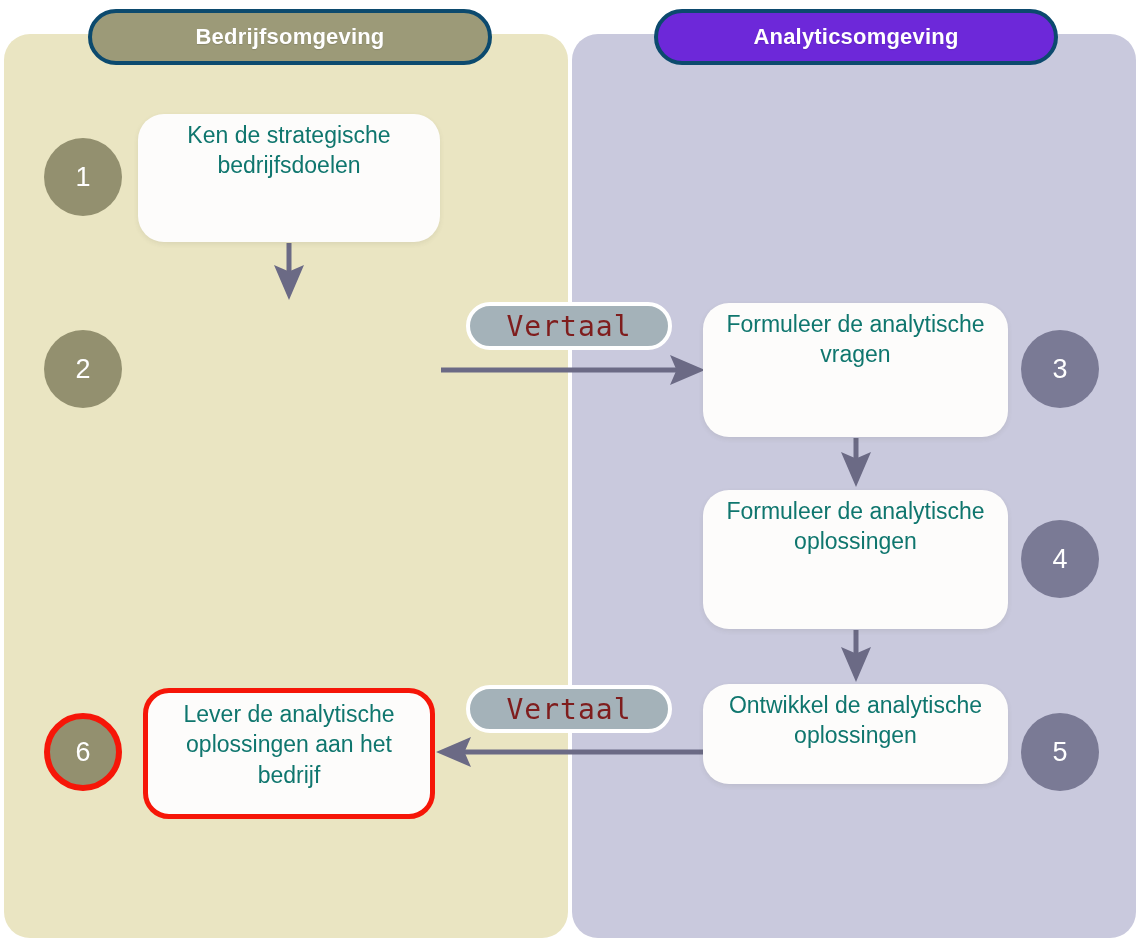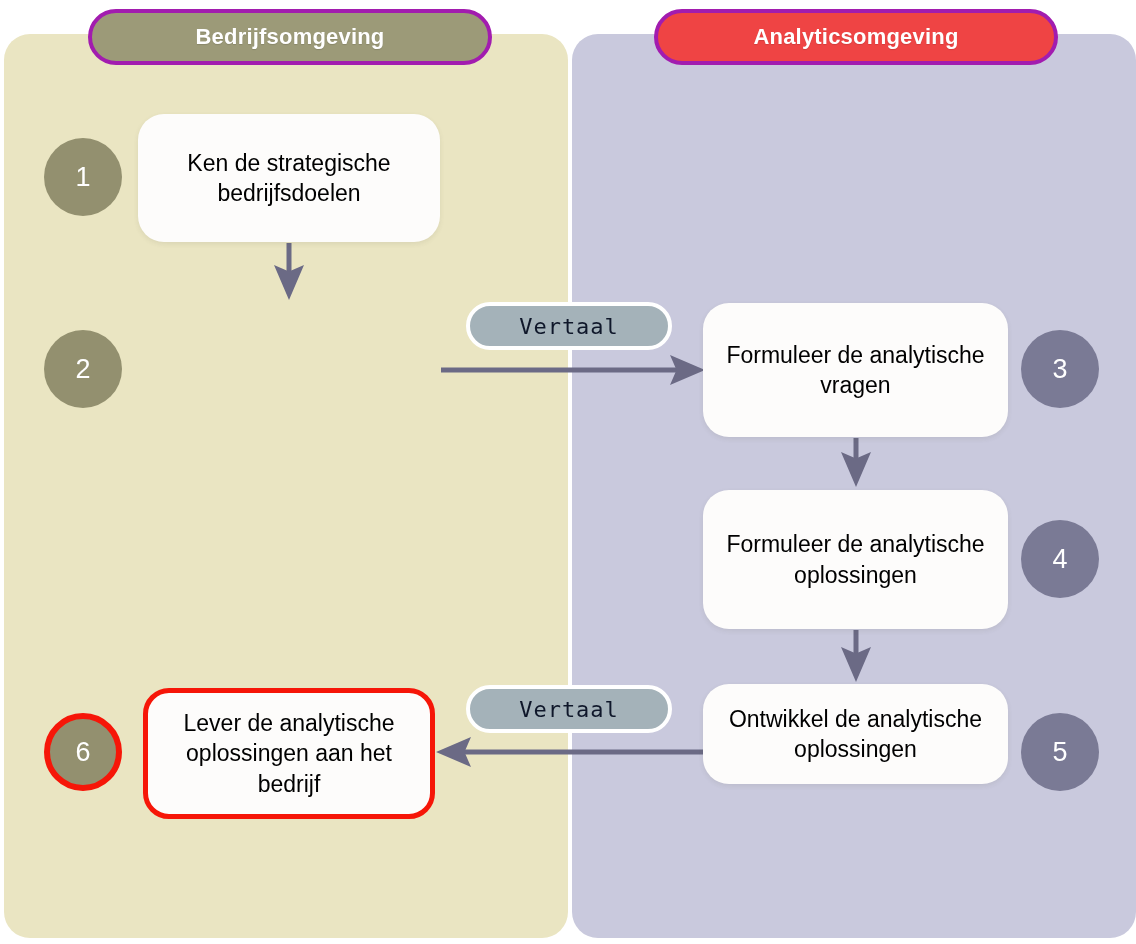--- a/index.html
+++ b/index.html
@@ -46,47 +46,46 @@
     position: absolute;
     height: 56px;
     border-radius: 28px;
     display: flex;
     align-items: center;
     justify-content: center;
     color: #ffffff;
     font-size: 22px;
     font-weight: bold;
     letter-spacing: 0.2px;
-    border: 4px solid #a21caf;
+    border: 4px solid #0c4a6e;
     box-sizing: border-box;
     text-shadow: 0 1px 1px rgba(0,0,0,0.12);
   }
   .lane-header-business {
     left: 88px;
     top: 9px;
     width: 404px;
     background: #9c9a78;
   }
   .lane-header-analytics {
     left: 654px;
     top: 9px;
     width: 404px;
-    background: #ef4444;
+    background: #6d28d9;
   }
 
   
   .step-box {
     position: absolute;
     background: #fdfcfb;
     border-radius: 26px;
     display: flex;
-    align-items: center;
     justify-content: center;
     text-align: center;
-    color: #000000;
+    color: #0f766e;
     font-size: 23px;
     line-height: 1.32;
     padding: 6px 18px;
     box-sizing: border-box;
     box-shadow: 0 2px 5px rgba(80,80,60,0.10);
   }
   .step-box.highlight {
     border: 5px solid #f61608;
     background: #fdfcfb;
     box-shadow: none;
@@ -131,23 +130,23 @@
     position: absolute;
     width: 206px;
     height: 48px;
     border-radius: 24px;
     background: #a4b2b9;
     border: 4px solid #ffffff;
     box-sizing: border-box;
     display: flex;
     align-items: center;
     justify-content: center;
-    color: #0f172a;
+    color: #7f1d1d;
     font-family: "DejaVu Sans Mono", monospace;
-    font-size: 22px;
+    font-size: 28px;
     letter-spacing: 1px;
   }
   #translate-1 { left: 466px; top: 302px; }
   #translate-2 { left: 466px; top: 685px; }
 
   
   #connectors {
     position: absolute;
     left: 0;
     top: 0;

